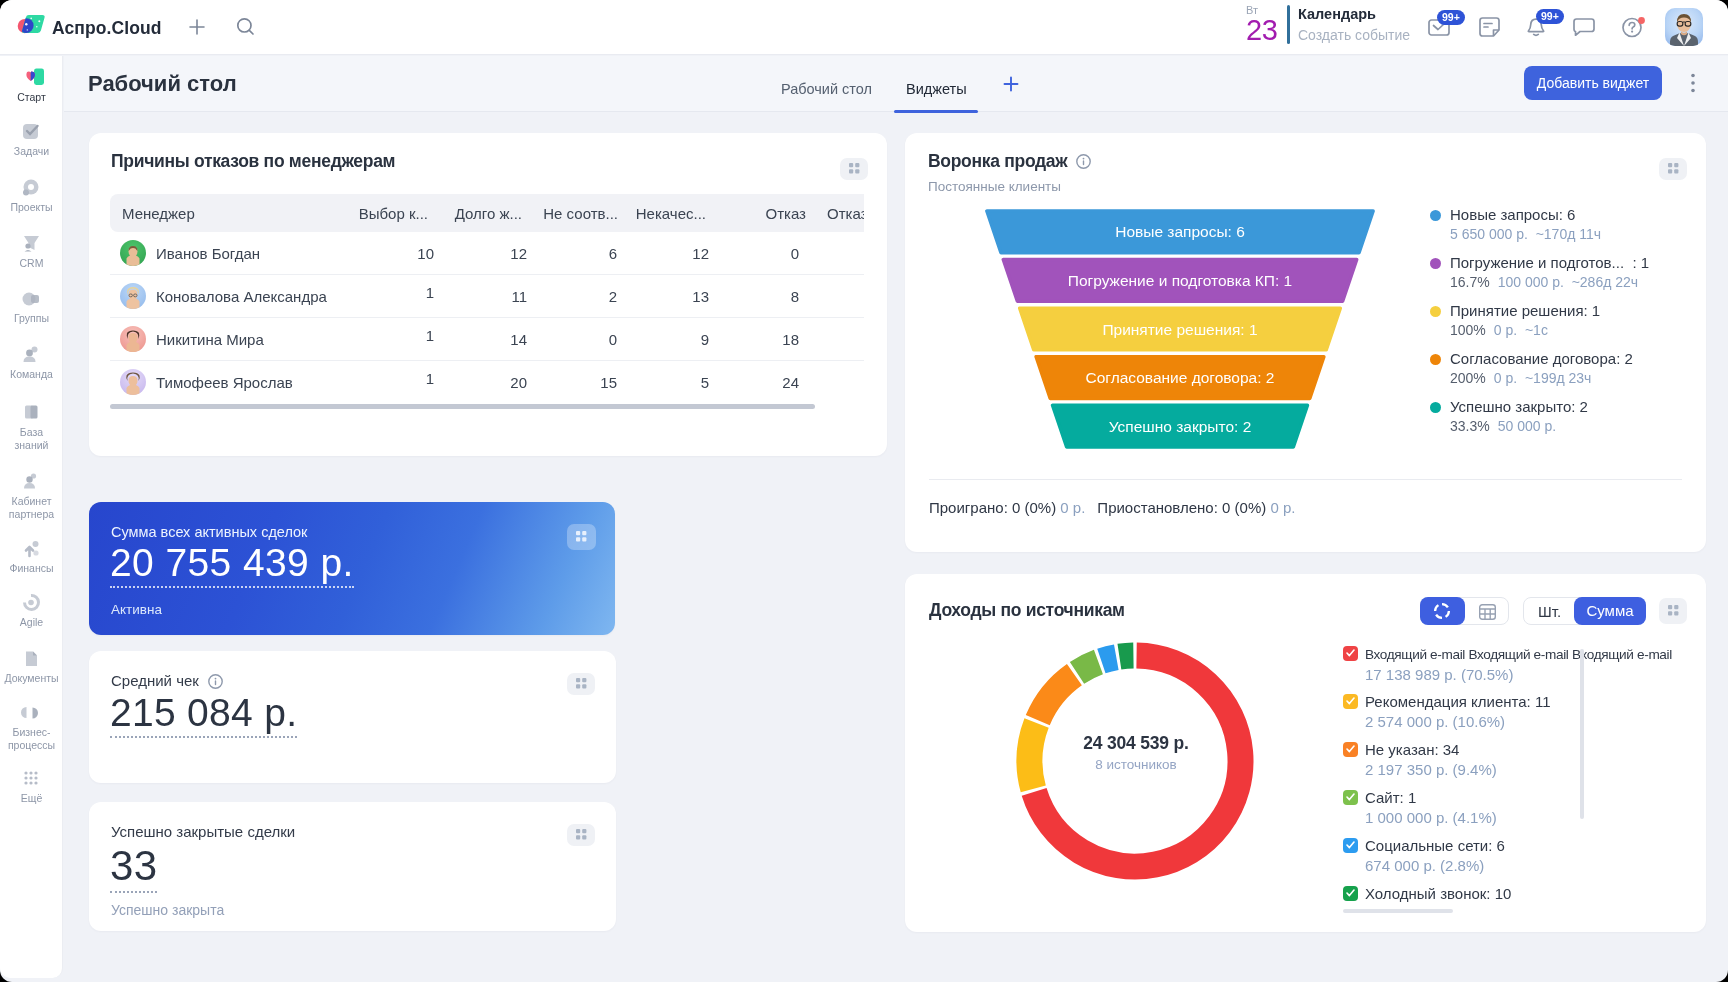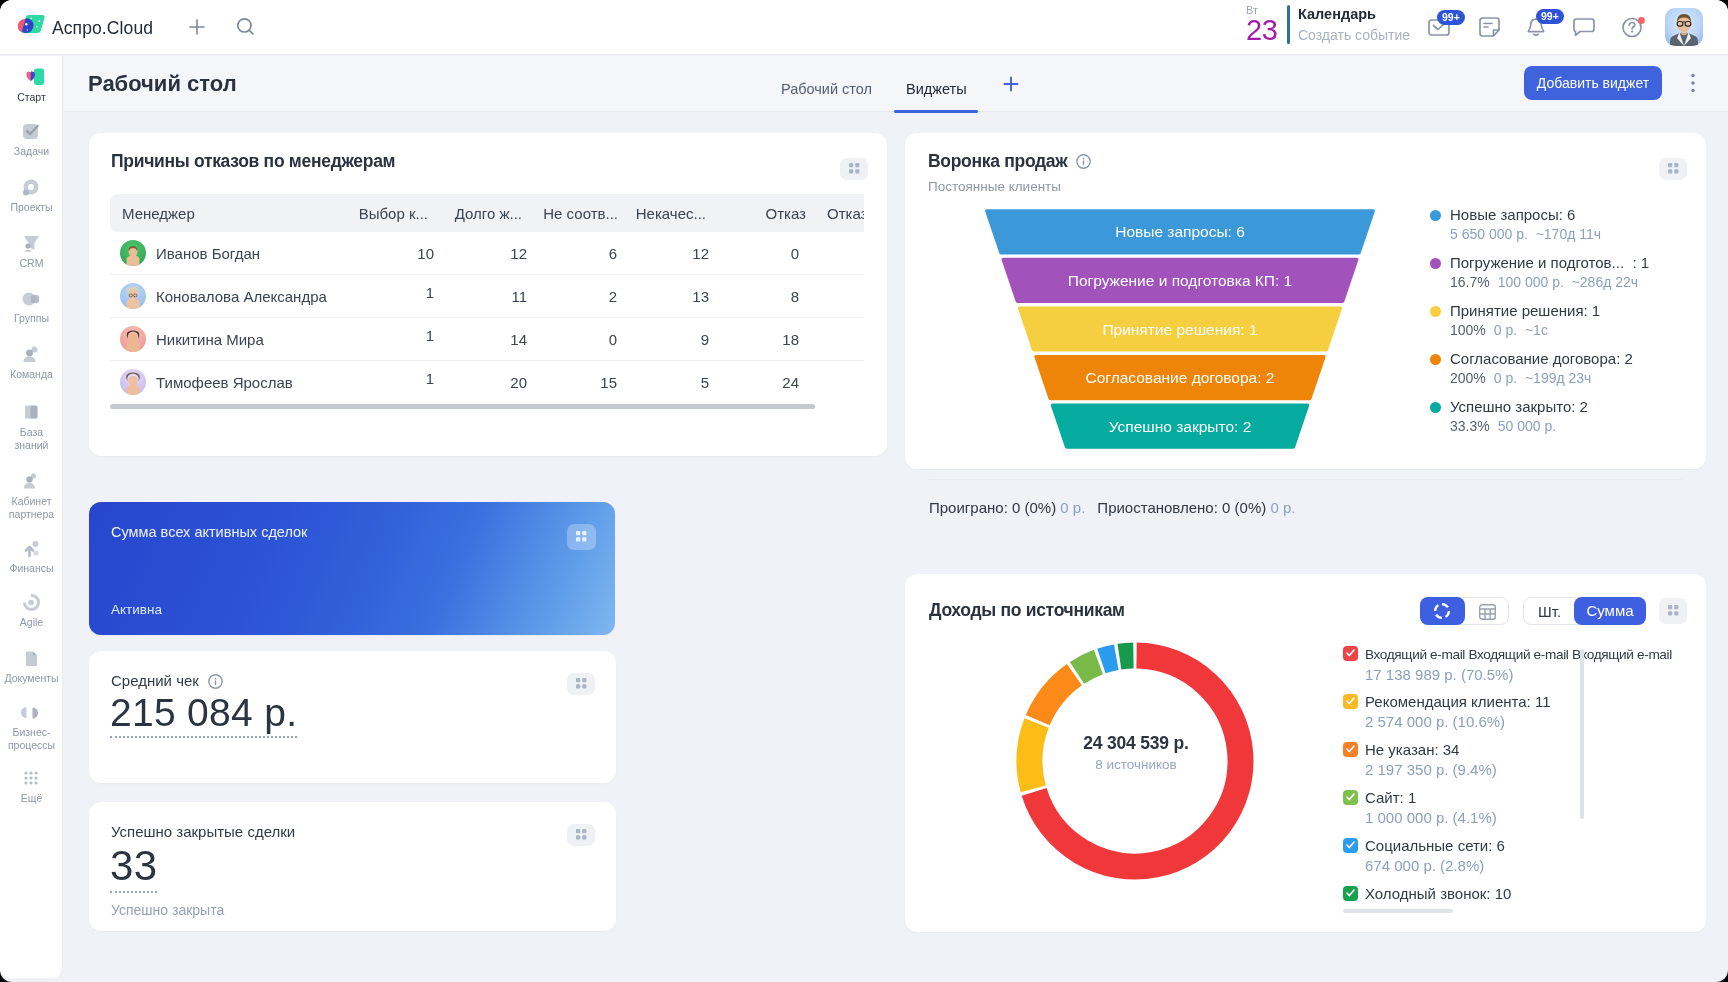--- a/index.html
+++ b/index.html
@@ -3,21 +3,21 @@
 <meta charset="utf-8">
 <title>Аспро.Cloud</title>
 <style>
   * { margin:0; padding:0; box-sizing:border-box; }
   html,body { background:#000; }
   body { font-family:"Liberation Sans", sans-serif; }
   .page { position:relative; width:1728px; height:982px; border-radius:12px; overflow:hidden; background:#f0f2f7; }
   
   .topbar { position:absolute; left:0; top:0; width:1728px; height:55px; background:#fff; border-bottom:1px solid #e9ebf1; }
   .logo { position:absolute; left:17px; top:14px; width:29px; height:20px; }
-  .brand { position:absolute; left:52px; top:18px; font-size:17.5px; font-weight:400; color:#232b39; letter-spacing:.1px; }
+  .brand { position:absolute; left:52px; top:18px; font-size:17.5px; font-weight:700; color:#232b39; letter-spacing:.1px; }
   .tb-plus { position:absolute; left:188px; top:18px; width:18px; height:18px; }
   .tb-search { position:absolute; left:236px; top:17px; width:19px; height:19px; }
   .tb-date { position:absolute; left:1246px; top:4px; width:40px; text-align:left; }
   .tb-date .dow { font-size:11px; color:#9aa4b5; line-height:12px; }
   .tb-date .num { font-size:29px; color:#a21caf; line-height:29px; letter-spacing:-.5px; }
   .tb-sep { position:absolute; left:1287px; top:5px; width:2.5px; height:39px; background:#31709b; border-radius:2px; }
   .tb-cal { position:absolute; left:1298px; top:6px; }
   .tb-cal .t1 { font-size:14.5px; font-weight:700; color:#232b39; line-height:16px; }
   .tb-cal .t2 { font-size:14px; color:#a8b2c1; line-height:19px; margin-top:4px; }
   .ticon { position:absolute; top:18px; }
@@ -62,21 +62,21 @@
   .bluecard .t { position:absolute; left:22px; top:22px; font-size:14.5px; color:#eef4ff; }
   .bluecard .v { position:absolute; left:21px; top:39px; font-size:39px; letter-spacing:.4px; }
   .bluecard .v span { border-bottom:2px dotted rgba(255,255,255,.75); padding-bottom:2px; }
   .bluecard .s { position:absolute; left:22px; top:100px; font-size:13.5px; color:#dbe7fb; }
   .stat { left:89px; width:527px; }
   .stat .t { position:absolute; left:22px; top:21px; font-size:15px; color:#333b49; }
   .stat .v { position:absolute; left:21px; top:40px; font-size:39px; color:#2c3442; letter-spacing:.3px; }
   .stat .v span { border-bottom:2px dotted #9aa4b8; padding-bottom:2px; }
   .stat .s { position:absolute; left:22px; top:100px; font-size:14px; color:#93a0b8; }
   
-  .fcard { left:905px; top:133px; width:801px; height:336px; }
+  .fcard { left:905px; top:133px; width:801px; height:419px; }
   .fcard .card-title { position:absolute; left:23px; top:18px; }
   .fcard .sub { position:absolute; left:23px; top:46px; font-size:13.5px; color:#8d98ab; }
   .fleg { position:absolute; left:525px; width:270px; }
   .fleg .dot { position:absolute; left:0; top:4px; width:11px; height:11px; border-radius:50%; }
   .fleg .l1 { margin-left:20px; font-size:15px; color:#313947; line-height:18px; }
   .fleg .l2 { margin-left:20px; font-size:14px; color:#8ba0bf; line-height:18px; margin-top:1px; }
   .fleg .l2 b { color:#555e6d; font-weight:400; margin-right:8px; }
   .fdiv { position:absolute; left:24px; top:346px; width:753px; height:1px; background:#e9ebf0; }
   .fbot { position:absolute; left:24px; top:366px; font-size:15px; color:#2f3745; }
   .fbot span { color:#8ba0bf; }
@@ -385,20 +385,21 @@
           <div class="vl" style="left:447px;">15</div>
           <div class="vl" style="left:539px;">5</div>
           <div class="vl" style="left:629px;">24</div>
         </div>
       </div>
     <div class="tscroll"></div>
   </div>
 
   <div class="card bluecard">
     <div class="t">Сумма всех активных сделок</div>
+    <div class="v"><span>20 755 439 р.</span></div>
     <div class="s">Активна</div>
     <div class="handle onblue" style="left:478px;top:22px">
         <svg width="11" height="11" viewBox="0 0 11 11">
           <g fill="#e8f0fc">
             <rect x="0" y="0" width="4.2" height="4.2" rx="1"></rect>
             <rect x="6.2" y="0" width="4.2" height="4.2" rx="1"></rect>
             <rect x="0" y="6.2" width="4.2" height="4.2" rx="1"></rect>
             <rect x="6.2" y="6.2" width="4.2" height="4.2" rx="1"></rect>
           </g>
         </svg>

